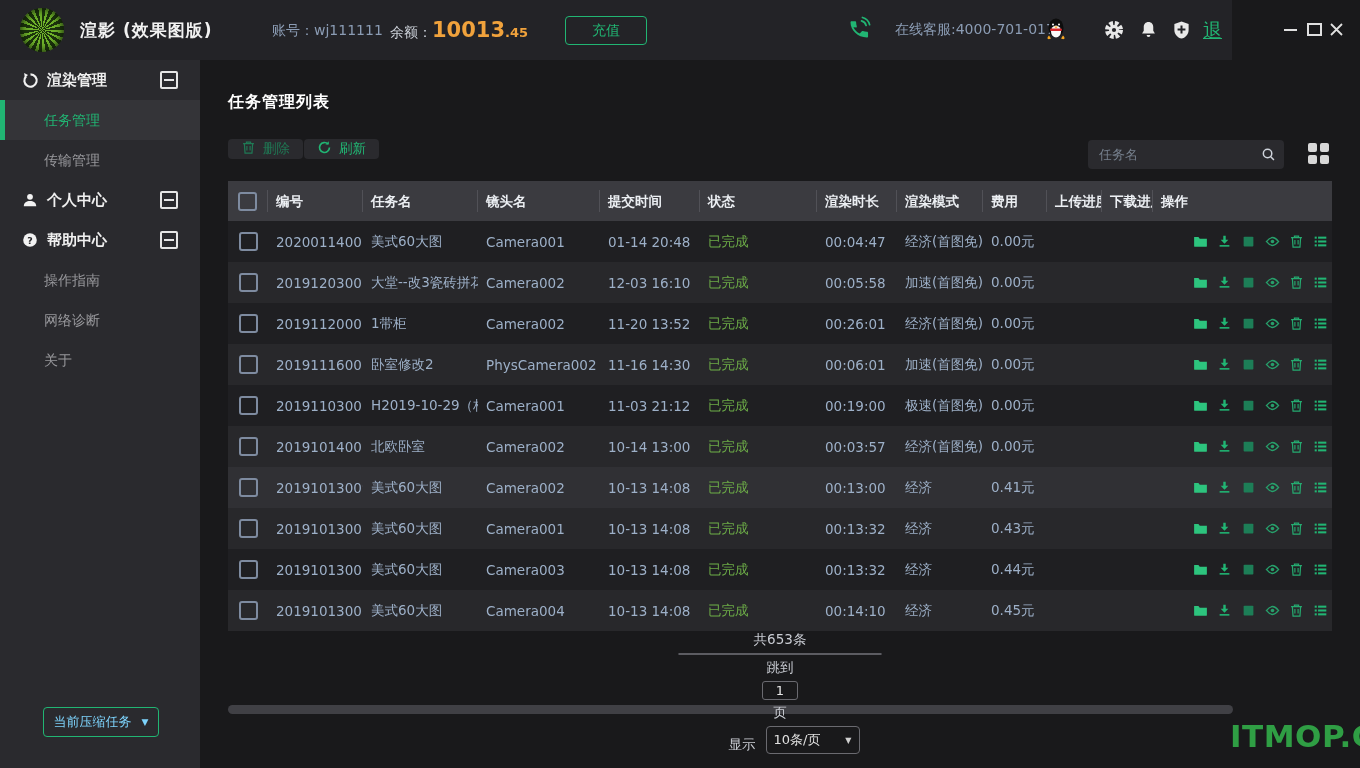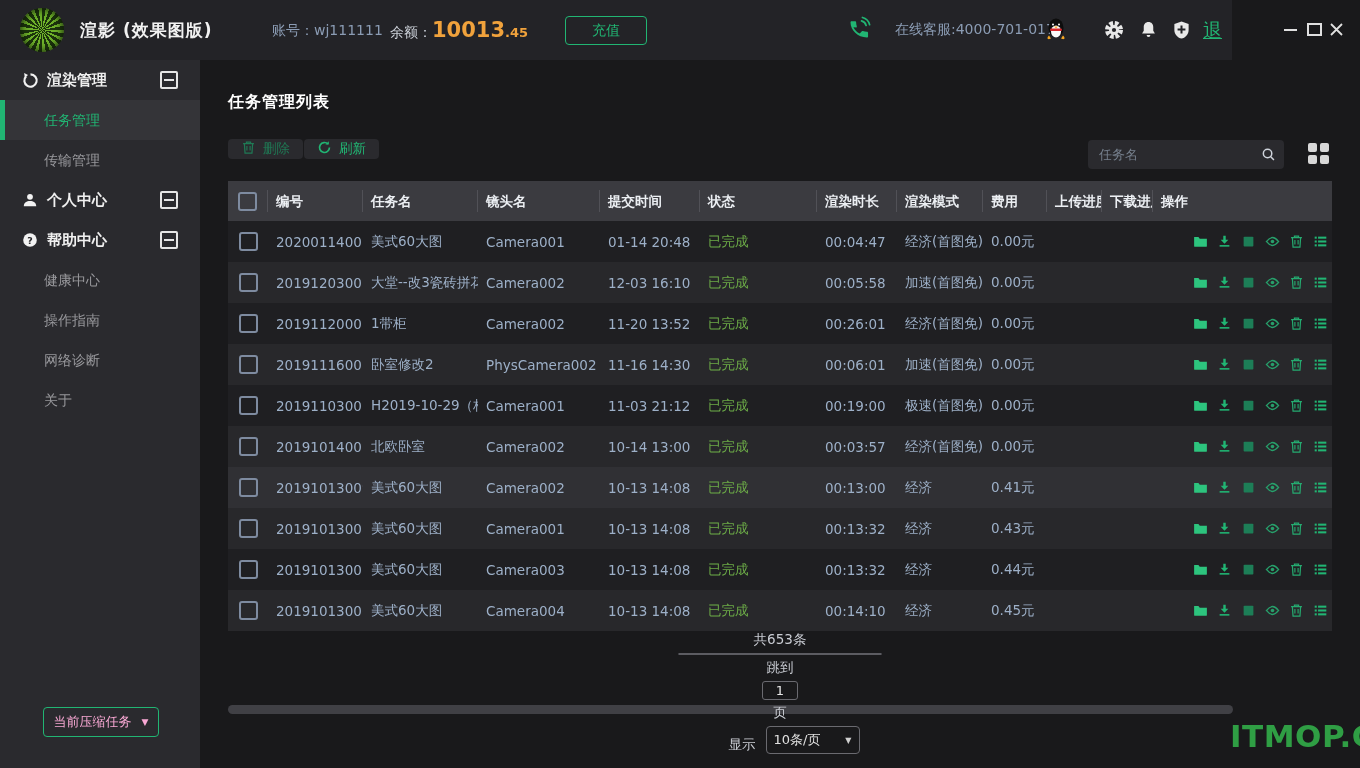--- a/index.html
+++ b/index.html
@@ -32,21 +32,21 @@
 
   
   .sidebar{position:absolute;left:0;top:60px;width:200px;height:708px;background:#2a2a2e;}
   .nav-group-header{height:40px;display:flex;align-items:center;padding:0 22px;color:#f0f0f0;font-size:15px;font-weight:bold;cursor:pointer;}
   .nav-icon{width:17px;height:17px;margin-right:8px;display:inline-flex;}
   .collapse-box{margin-left:auto;width:14px;height:14px;border:2px solid #e6e6e6;border-radius:2px;position:relative;cursor:pointer;}
   .collapse-box::after{content:"";position:absolute;left:2px;right:2px;top:50%;margin-top:-1px;height:2px;background:#e6e6e6;}
   .nav-item{height:40px;line-height:40px;padding-left:44px;color:#98989c;font-size:14px;cursor:pointer;}
   .nav-item.active{background:#343438;color:#21b573;border-left:5px solid #21b573;padding-left:39px;}
   .compress-btn{position:absolute;left:43px;bottom:31px;width:114px;height:28px;border:1px solid #21b573;border-radius:4px;
-        color:#f9a8d4;font-size:13px;display:flex;align-items:center;justify-content:center;gap:10px;cursor:pointer;}
+        color:#7dd3fc;font-size:13px;display:flex;align-items:center;justify-content:center;gap:10px;cursor:pointer;}
   .compress-btn .caret{font-size:9px;}
   .collapse-tab{position:absolute;left:200px;top:384px;width:14px;height:60px;background:#2a2a2e;
         border-radius:0 14px 14px 0;display:flex;align-items:center;justify-content:center;
         color:#21b573;font-size:13px;cursor:pointer;}
 
   
   .main{position:absolute;left:200px;top:60px;width:1160px;height:708px;background:#19191b;}
   .page-title{position:absolute;left:28px;top:32px;color:#ffffff;font-size:16px;font-weight:bold;letter-spacing:1px;}
   .tool-btn{position:absolute;top:79px;height:20px;background:#2a2a2e;border-radius:4px;display:flex;align-items:center;
         gap:7px;padding:0 13px;font-size:13.5px;cursor:pointer;}
@@ -204,21 +204,20 @@
       <span class="nav-icon">
               <svg width="16" height="16" viewBox="0 0 16 16">
                 <circle cx="8" cy="8" r="6.8" fill="#f2f2f2"></circle>
                 <text x="8" y="11.6" font-size="9.5" font-weight="bold" text-anchor="middle" fill="#2a2a2d">?</text>
               </svg>
             </span>
       <span class="nav-label">帮助中心</span>
       <span class="collapse-box"></span>
     </div>
     <div class="nav-items">
-            <div class="nav-item">健康中心</div>
             <div class="nav-item">操作指南</div>
             <div class="nav-item">网络诊断</div>
             <div class="nav-item">关于</div>
           </div>
   </div>
 </div>
     <div class="compress-btn">
       <span>当前压缩任务</span>
       <span class="caret">▼</span>
     </div>

